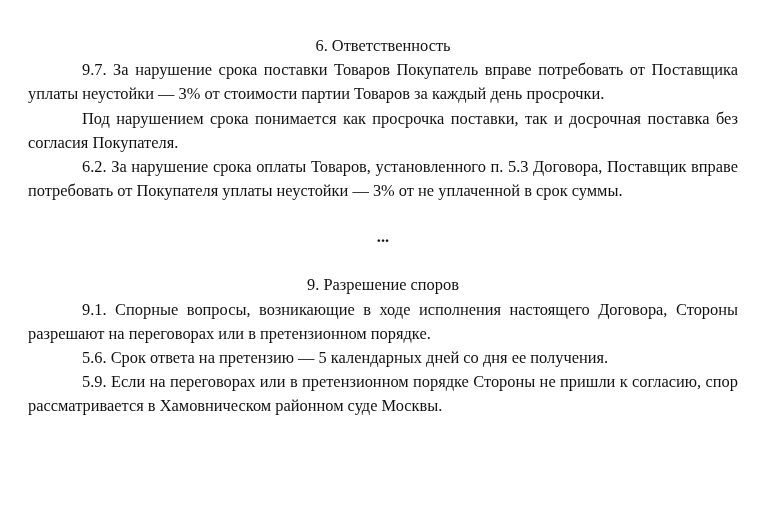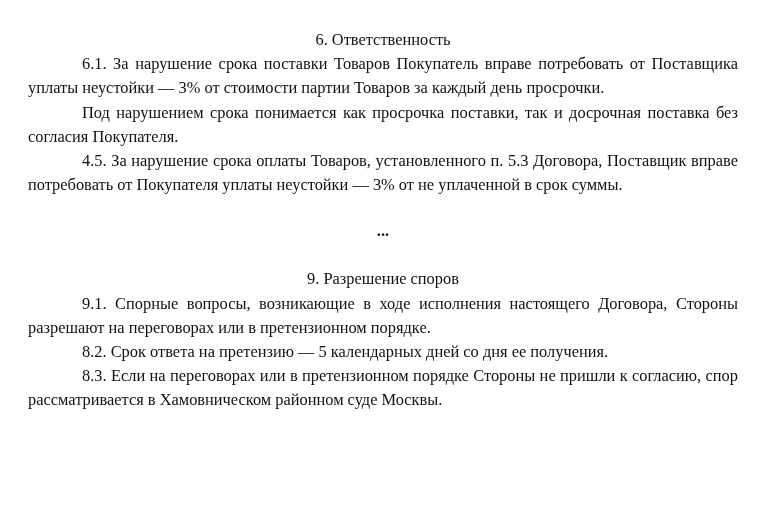--- a/index.html
+++ b/index.html
@@ -11,21 +11,21 @@
       width: 768px;
       height: 520px;
       overflow: hidden;
       position: relative;
       font-family: "Liberation Serif", "DejaVu Serif", serif;
       color: #111111;
     }
     .page {
       position: absolute;
       left: 28px;
-      top: 28px;
+      top: 34px;
       width: 710px;
       font-size: 16.4px;
       line-height: 24.2px;
     }
     .heading {
       text-align: center;
       margin: 0;
       font-weight: normal;
       font-size: 16.4px;
     }
@@ -44,29 +44,29 @@
     .gap-before-ellipsis { height: 22px; }
     .gap-after-ellipsis { height: 24px; }
   </style>
 </head>
 <body>
 
 <div class="page">
 
   <section>
     <h2 class="heading">6. Ответственность</h2>
-    <p class="para">6.1. За нарушение срока поставки Товаров Покупатель вправе потребовать от Поставщика уплаты неустойки — 3% от стоимости партии Товаров за каждый день просрочки.</p>
+    <p class="para">9.7. За нарушение срока поставки Товаров Покупатель вправе потребовать от Поставщика уплаты неустойки — 3% от стоимости партии Товаров за каждый день просрочки.</p>
     <p class="para">Под нарушением срока понимается как просрочка поставки, так и досрочная поставка без согласия Покупателя.</p>
-    <p class="para">4.5. За нарушение срока оплаты Товаров, установленного п. 5.3 Договора, Поставщик вправе потребовать от Покупателя уплаты неустойки — 3% от не уплаченной в срок суммы.</p>
+    <p class="para">6.2. За нарушение срока оплаты Товаров, установленного п. 5.3 Договора, Поставщик вправе потребовать от Покупателя уплаты неустойки — 3% от не уплаченной в срок суммы.</p>
   </section>
 
   <div class="gap-before-ellipsis"></div>
   <p class="ellipsis">...</p>
   <div class="gap-after-ellipsis"></div>
 
   <section>
     <h2 class="heading">9. Разрешение споров</h2>
     <p class="para">9.1. Спорные вопросы, возникающие в ходе исполнения настоящего Договора, Стороны разрешают на переговорах или в претензионном порядке.</p>
-    <p class="para">8.2. Срок ответа на претензию — 5 календарных дней со дня ее получения.</p>
-    <p class="para">8.3. Если на переговорах или в претензионном порядке Стороны не пришли к согласию, спор рассматривается в Хамовническом районном суде Москвы.</p>
+    <p class="para">5.6. Срок ответа на претензию — 5 календарных дней со дня ее получения.</p>
+    <p class="para">5.9. Если на переговорах или в претензионном порядке Стороны не пришли к согласию, спор рассматривается в Хамовническом районном суде Москвы.</p>
   </section>
 
 </div>
 
 </body></html>

